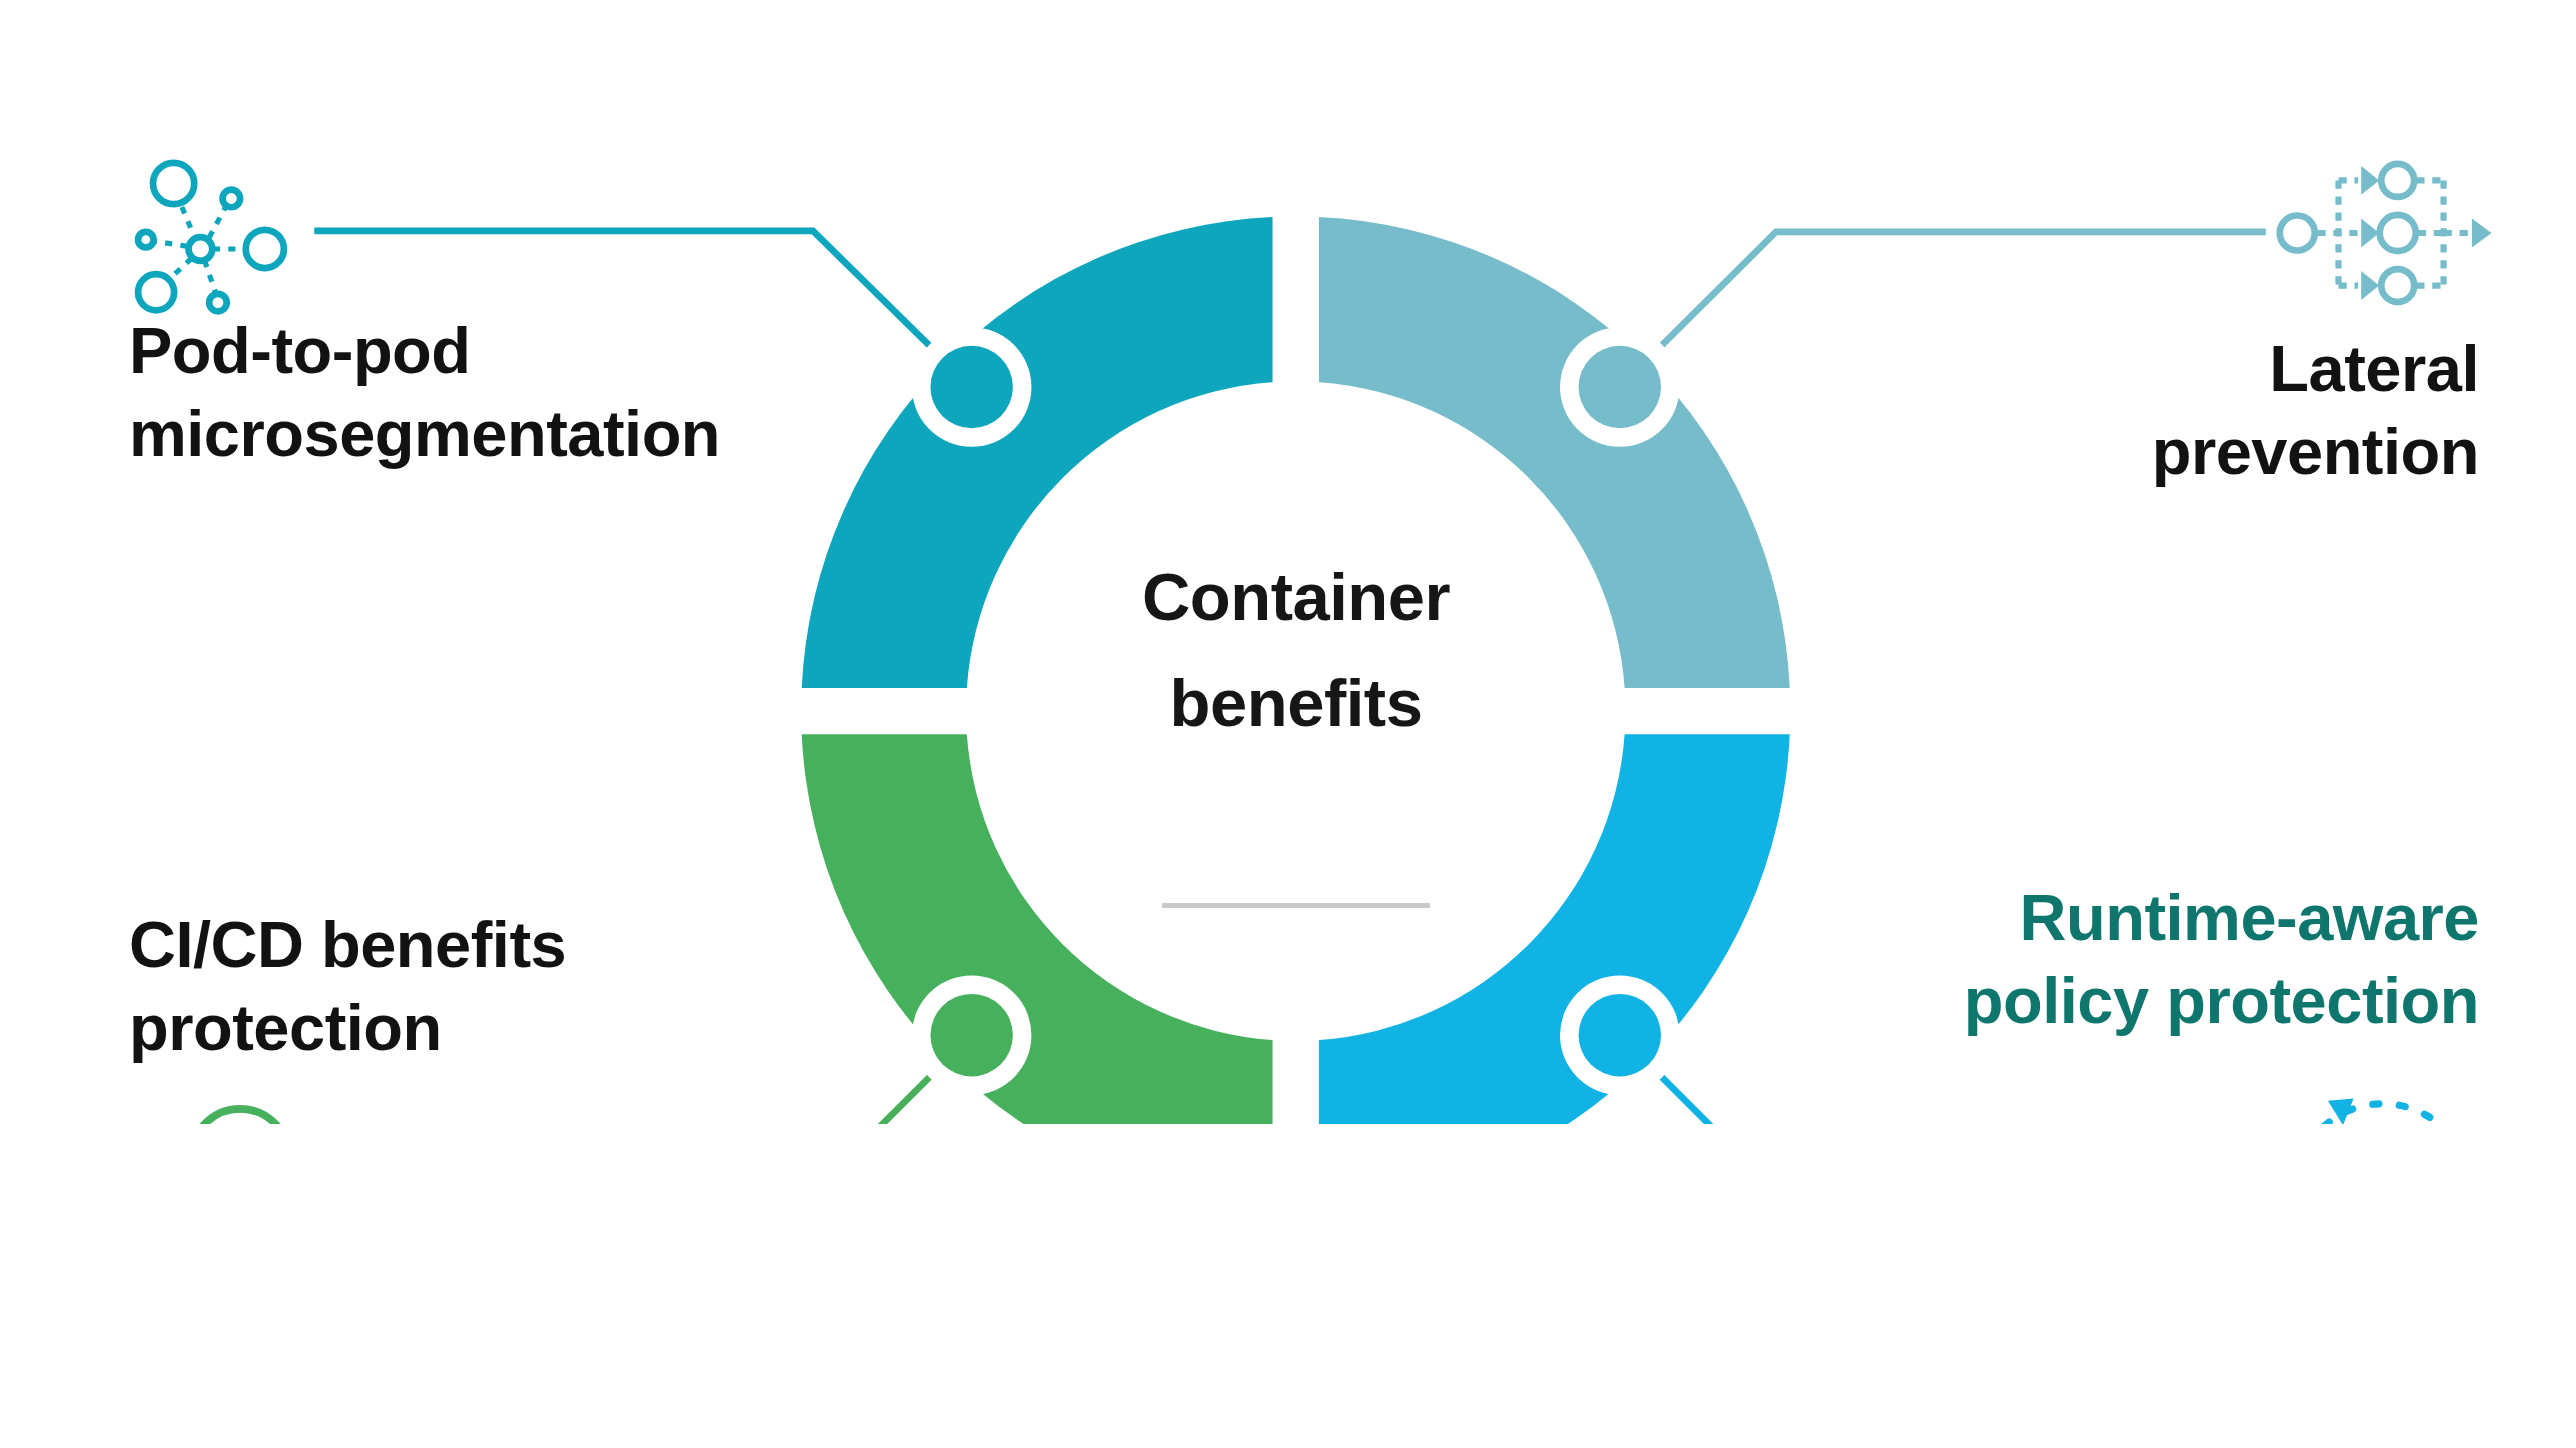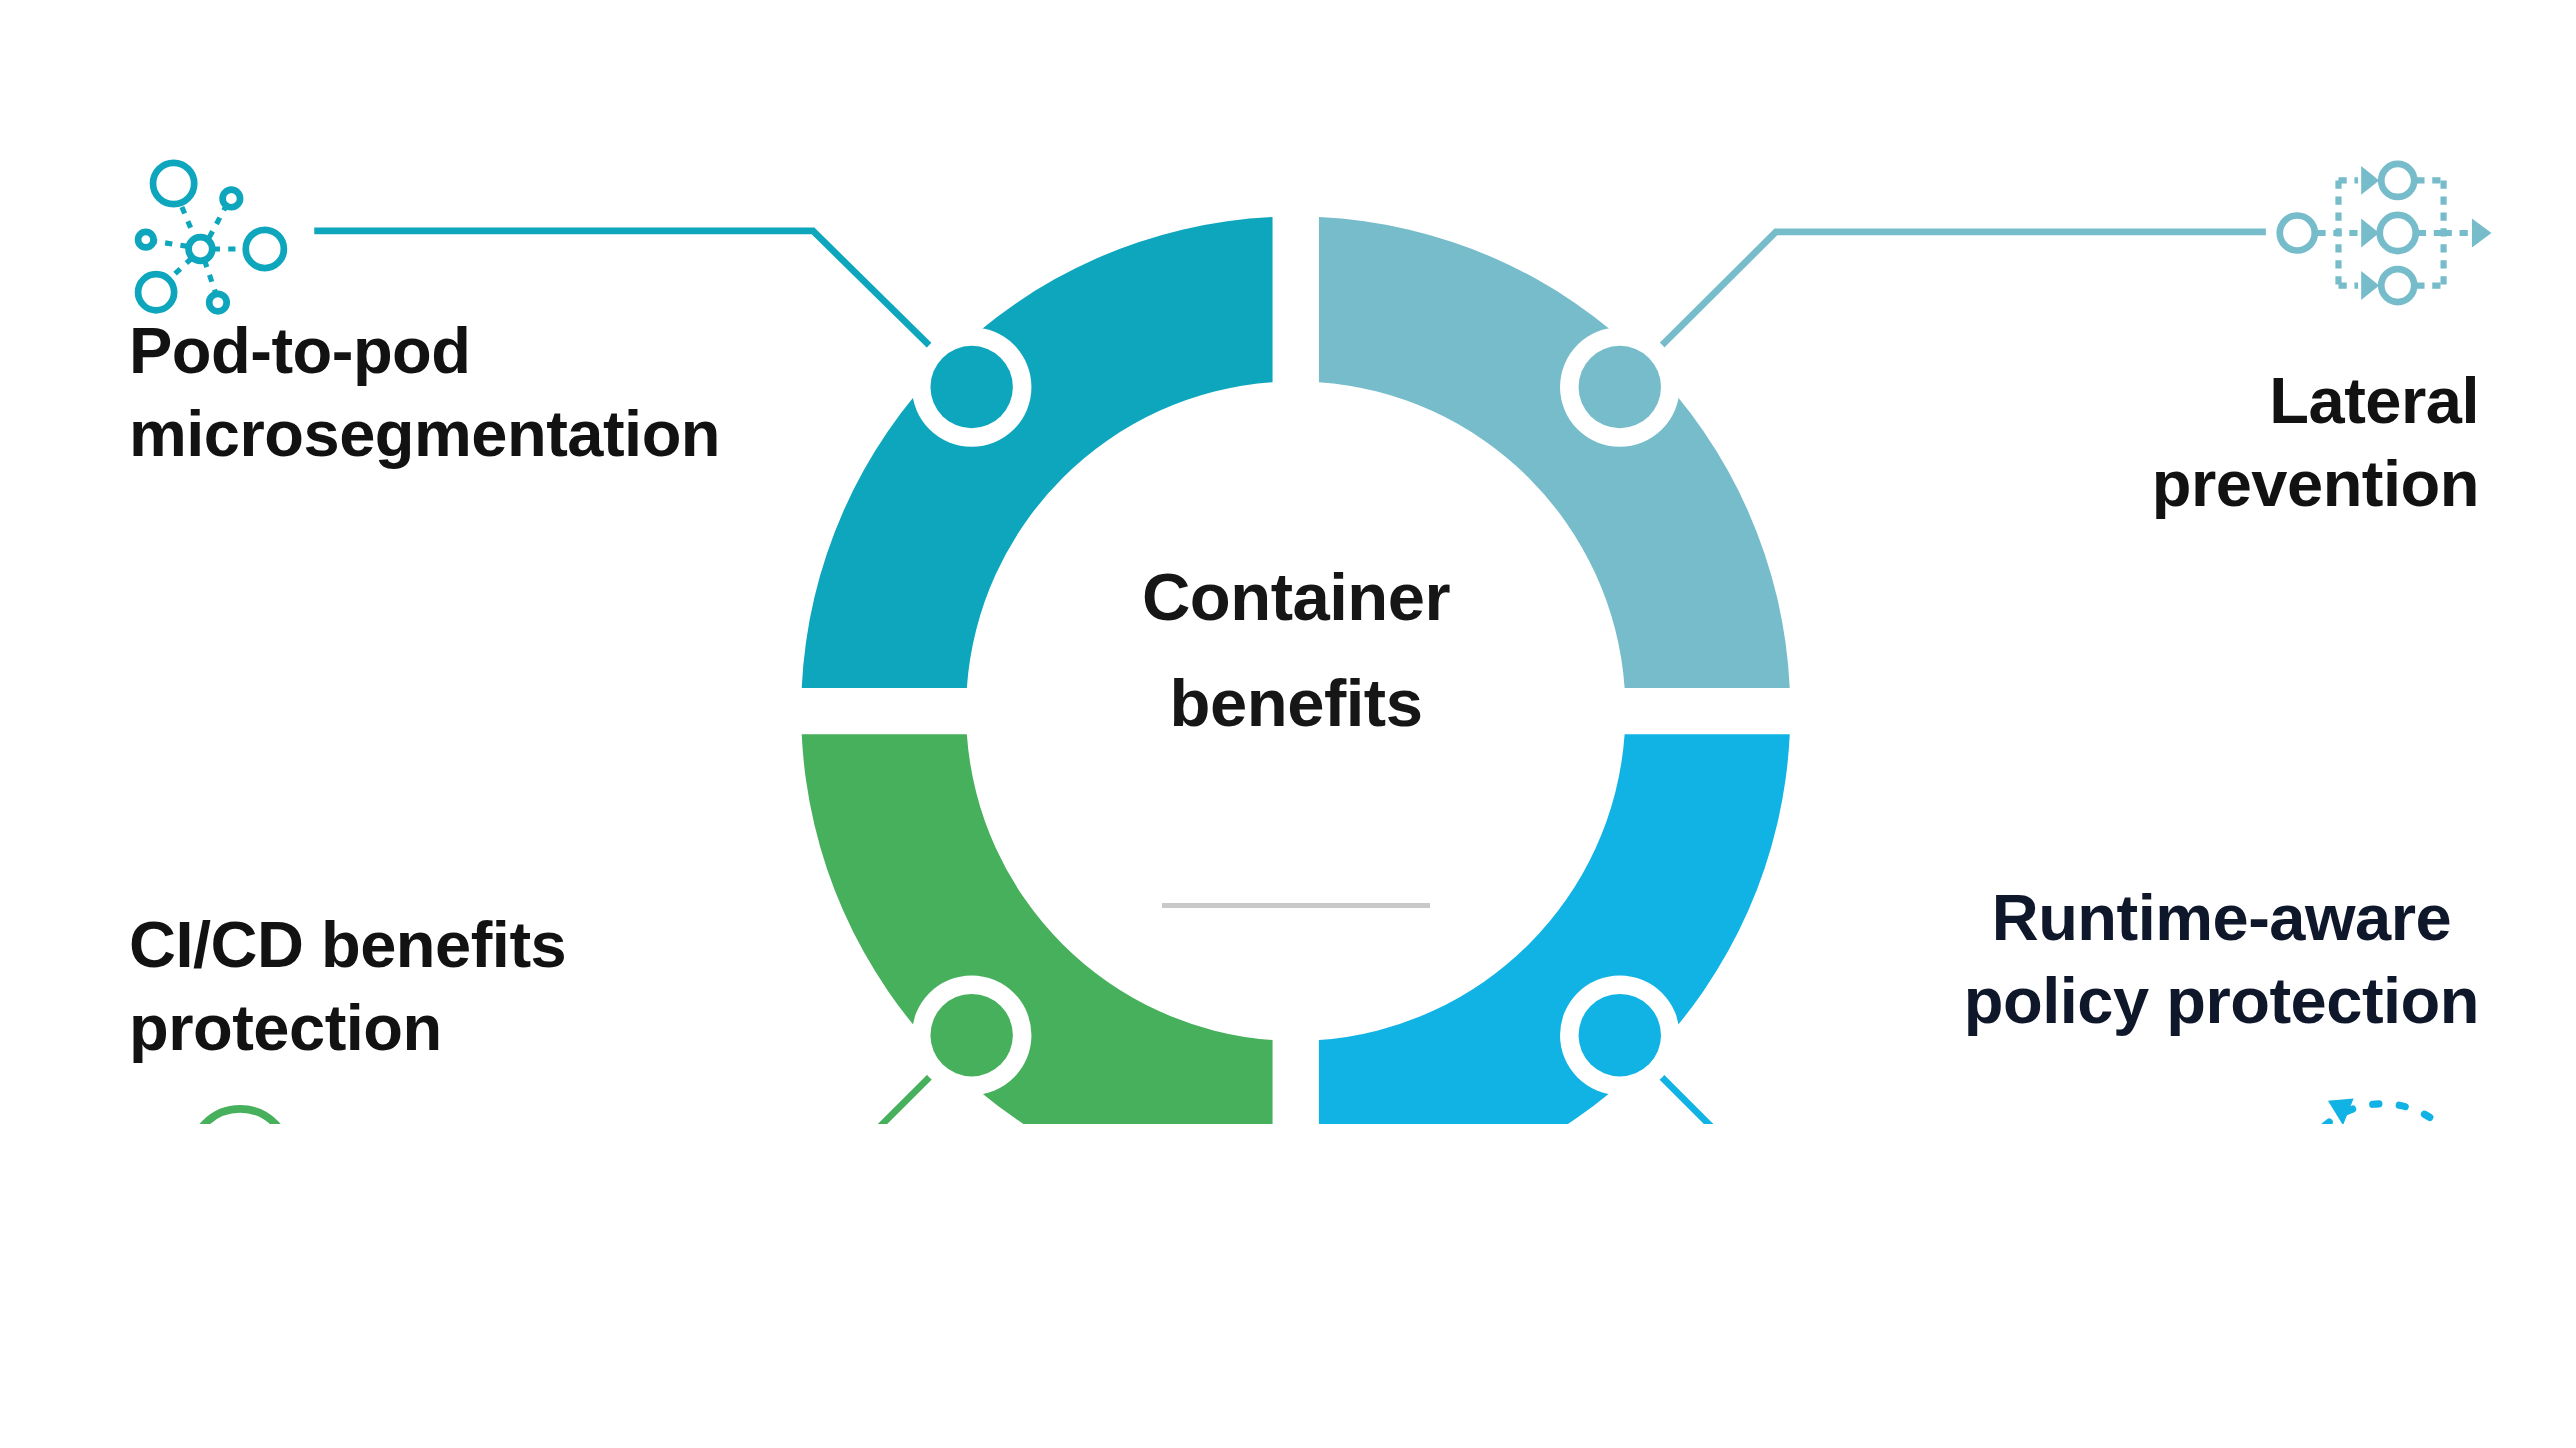--- a/index.html
+++ b/index.html
@@ -149,31 +149,31 @@
         <polygon points="0,-32 25,18 -25,18" transform="translate(4528,2440) rotate(235)" fill="#10B3E4"></polygon>
       </g>
     </g>
   </svg>
 
   <div class="label label-tl align-left" style="color: rgb(18, 18, 18);">
     <div>Pod-to-pod</div>
     <div>microsegmentation</div>
   </div>
 
-  <div class="label label-tr align-right" style="color: rgb(18, 18, 18); margin-top: 32px;">
+  <div class="label label-tr align-right" style="color: rgb(18, 18, 18);">
     <div>Lateral</div>
     <div>prevention</div>
   </div>
 
   <div class="label label-bl align-left" style="color: rgb(18, 18, 18);">
     <div>CI/CD benefits</div>
     <div>protection</div>
   </div>
 
-  <div class="label label-br align-right" style="color: #0f172a; text-align: center;">
+  <div class="label label-br align-right" style="color: #0f766e;">
     <div>Runtime-aware</div>
     <div>policy protection</div>
   </div>
 
   <div class="center-title" style="color: rgb(22, 22, 22);">
     <div>Container</div>
     <div>benefits</div>
   </div>
 
   <div class="divider" style="background-color: rgb(201, 201, 201);"></div>

